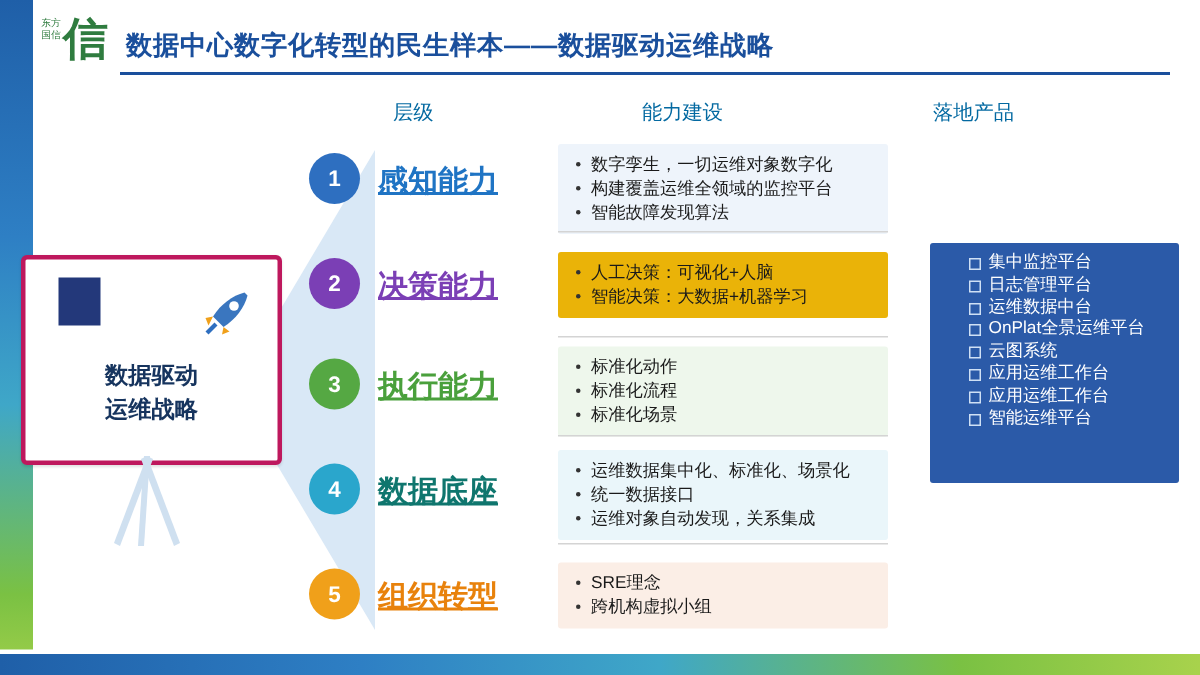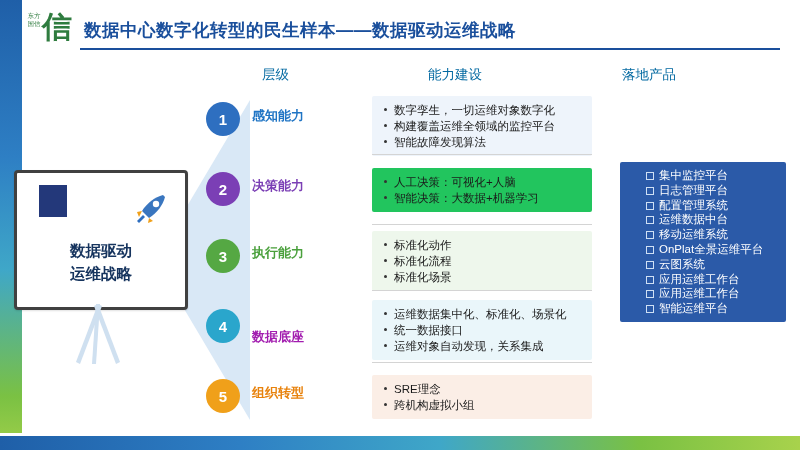--- a/index.html
+++ b/index.html
@@ -100,21 +100,21 @@
   .board-wrap {
     position: absolute;
     left: 14px; top: 170px;
     width: 180px; height: 200px;
   }
   .board {
     position: absolute;
     left: 0; top: 0;
     width: 168px; height: 134px;
     background: #ffffff;
-    border: 3px solid #404040;
+    border: 3px solid #be185d;
     border-radius: 4px;
     box-shadow: 0 1px 2px rgba(0,0,0,0.12);
   }
   .board-flag {
     position: absolute;
     left: 22px; top: 12px;
     width: 28px; height: 32px;
     background: #23387a;
   }
   .board-rocket {
@@ -156,23 +156,24 @@
     border-radius: 50%;
     color: #ffffff;
     font-size: 15px;
     font-weight: bold;
     display: flex;
     align-items: center;
     justify-content: center;
   }
   .level-label {
     position: absolute;
-    font-size: 13px;
+    font-size: 20px;
     font-weight: bold;
     white-space: nowrap;
+    text-decoration: underline;
   }
   .cap-box {
     position: absolute;
     border-radius: 2px;
     padding: 6px 8px 6px 10px;
     box-sizing: border-box;
   }
   .cap-box ul {
     margin: 0;
     padding: 0 0 0 12px;
@@ -287,21 +288,21 @@
         <li>构建覆盖运维全领域的监控平台</li>
         <li>智能故障发现算法</li>
       </ul>
     </div>
   </div>
   <div class="cap-div" style="top:154px;"></div>
 
   <div class="row" style="left:0; top:168px;">
     <div class="badge" style="left:206px; top:4px; background:#7b3fb5;">2</div>
     <div class="level-label" style="left:252px; top:9px; color:#7b3fb5;">决策能力</div>
-    <div class="cap-box" style="left:372px; top:0px; width:220px; background:#22c55e;">
+    <div class="cap-box" style="left:372px; top:0px; width:220px; background:#eab308;">
       <ul>
         <li>人工决策：可视化+人脑</li>
         <li>智能决策：大数据+机器学习</li>
       </ul>
     </div>
   </div>
   <div class="cap-div" style="top:224px;"></div>
 
   <div class="row" style="left:0; top:235px;">
     <div class="badge" style="left:206px; top:4px; background:#55a843;">3</div>
@@ -311,21 +312,21 @@
         <li>标准化动作</li>
         <li>标准化流程</li>
         <li>标准化场景</li>
       </ul>
     </div>
   </div>
   <div class="cap-div" style="top:290px;"></div>
 
   <div class="row" style="left:0; top:305px;">
     <div class="badge" style="left:206px; top:4px; background:#2aa6cc;">4</div>
-    <div class="level-label" style="left:252px; top:23px; color:#a21caf;">数据底座</div>
+    <div class="level-label" style="left:252px; top:9px; color:#0f766e;">数据底座</div>
     <div class="cap-box" style="left:372px; top:-5px; width:220px; background:#eaf6fa;">
       <ul>
         <li>运维数据集中化、标准化、场景化</li>
         <li>统一数据接口</li>
         <li>运维对象自动发现，关系集成</li>
       </ul>
     </div>
   </div>
   <div class="cap-div" style="top:362px;"></div>
 
@@ -337,23 +338,21 @@
         <li>SRE理念</li>
         <li>跨机构虚拟小组</li>
       </ul>
     </div>
   </div>
 
   <div class="prod-panel">
     <ul>
       <li>集中监控平台</li>
       <li>日志管理平台</li>
-      <li>配置管理系统</li>
       <li>运维数据中台</li>
-      <li>移动运维系统</li>
       <li>OnPlat全景运维平台</li>
       <li>云图系统</li>
       <li>应用运维工作台</li>
       <li>应用运维工作台</li>
       <li>智能运维平台</li>
     </ul>
   </div>
 
   <div class="bottom-bar-white"></div>
   <div class="bottom-bar"></div>

